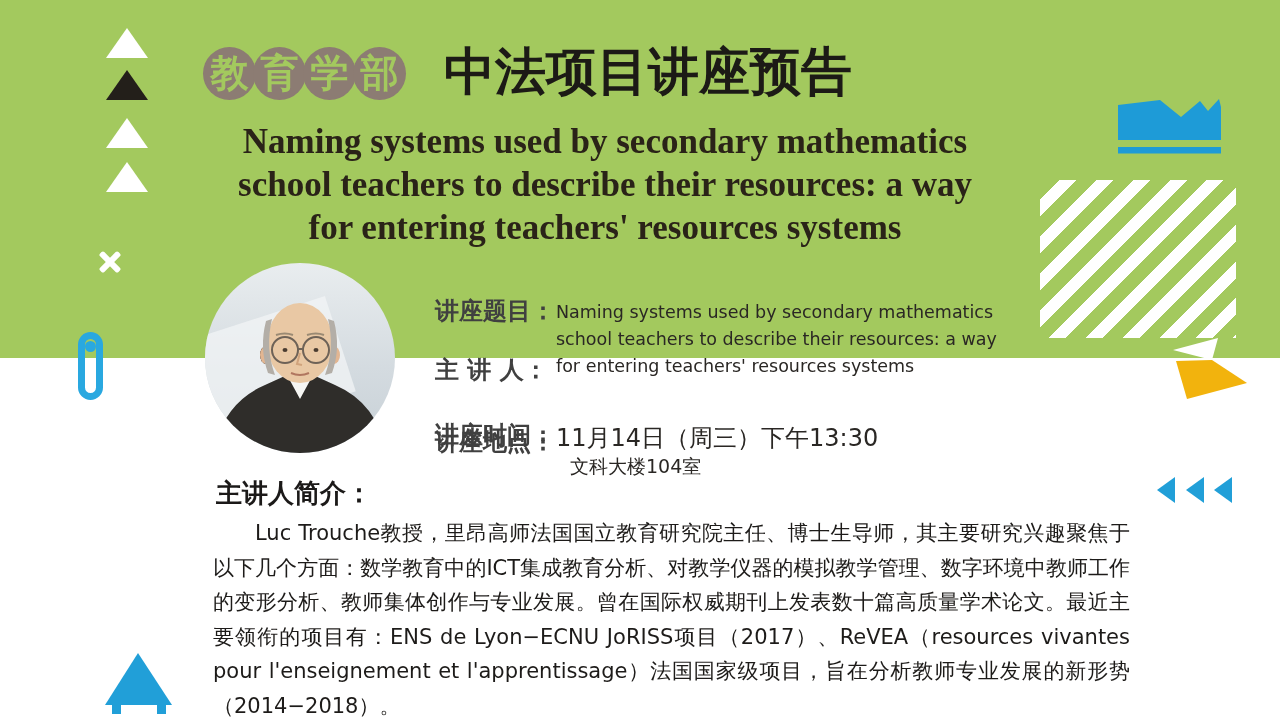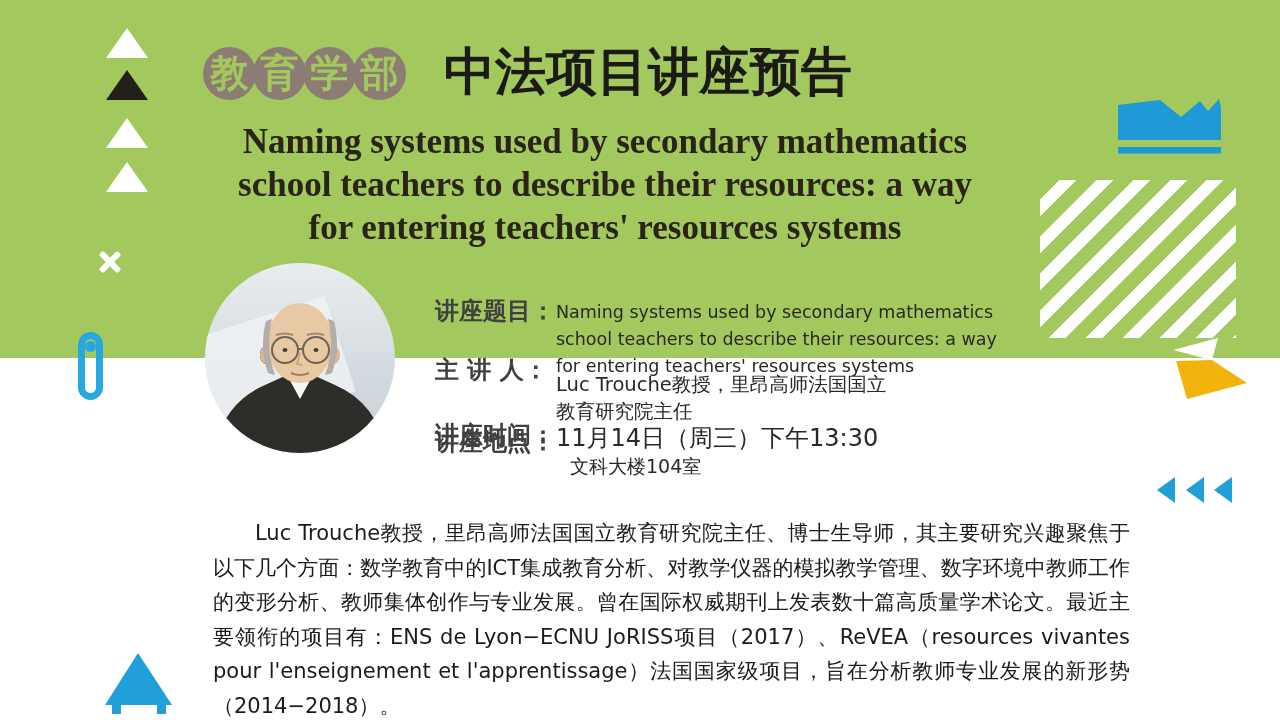--- a/index.html
+++ b/index.html
@@ -121,31 +121,28 @@
   </div>
 
   <div class="abs info-label" style="left:435px;top:295px;">讲座题目：</div>
   <div class="abs info-value val-en" style="left:556px;top:299px;">
     <div>Naming systems used by secondary mathematics</div>
     <div>school teachers to describe their resources: a way</div>
     <div>for entering teachers' resources systems</div>
   </div>
 
   <div class="abs info-label" style="left:435px;top:354px;">主 讲 人：</div>
-  <div class="abs info-value val-cn" style="left:556px;top:371px;">
-    <div>Luc Trouche教授，里昂高师法国国立</div>
-    <div>教育研究院主任</div>
-  </div>
 
   <div class="abs info-label" style="left:435px;top:419px;">讲座时间：</div>
   <div class="abs info-value" style="left:556px;top:422px;font-size:24px;">11月14日（周三）下午13:30</div>
 
   <div class="abs info-label" style="left:435px;top:426px;">讲座地点：</div>
   <div class="abs info-value" style="left:570px;top:454px;font-size:19px;">文科大楼104室</div>
 
+  <div class="abs bio-heading">主讲人简介：</div>
   <div class="abs bio-paragraph">Luc Trouche教授，里昂高师法国国立教育研究院主任、博士生导师，其主要研究兴趣聚焦于以下几个方面：数学教育中的ICT集成教育分析、对教学仪器的模拟教学管理、数字环境中教师工作的变形分析、教师集体创作与专业发展。曾在国际权威期刊上发表数十篇高质量学术论文。最近主要领衔的项目有：ENS de Lyon−ECNU JoRISS项目（2017）、ReVEA（resources vivantes pour l'enseignement et l'apprentissage）法国国家级项目，旨在分析教师专业发展的新形势（2014−2018）。</div>
 
   <svg class="abs" style="left:1118px;top:97px;" width="103" height="57" viewBox="0 0 103 57">
     <polygon points="0,43 0,8 42,3 63,20 82,4 90,14 101,2 103,10 103,43" fill="#1e9bd7"></polygon>
     <rect x="0" y="50" width="103" height="6.5" fill="#1e9bd7"></rect>
   </svg>
 
   <div class="abs stripes"></div>
 
   <svg class="abs" style="left:1170px;top:336px;" width="80" height="66" viewBox="0 0 80 66">

